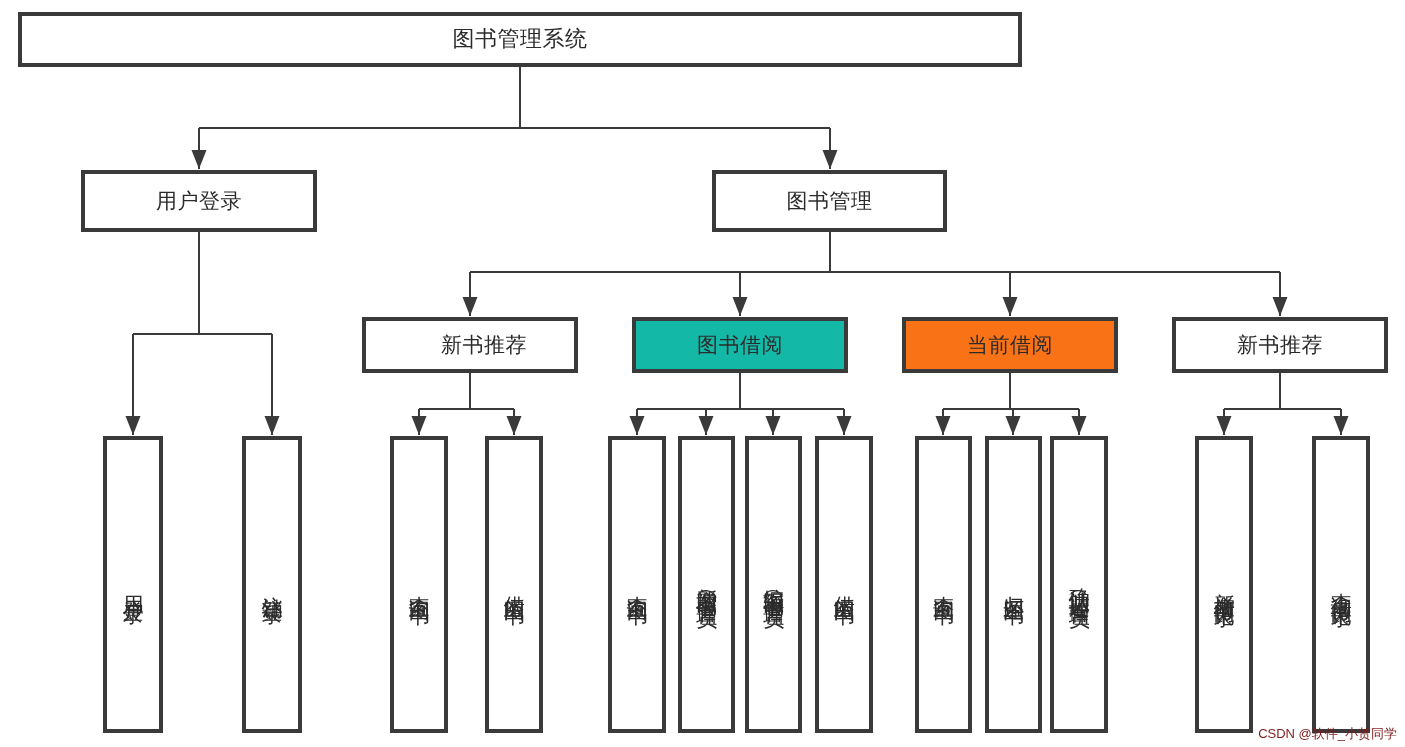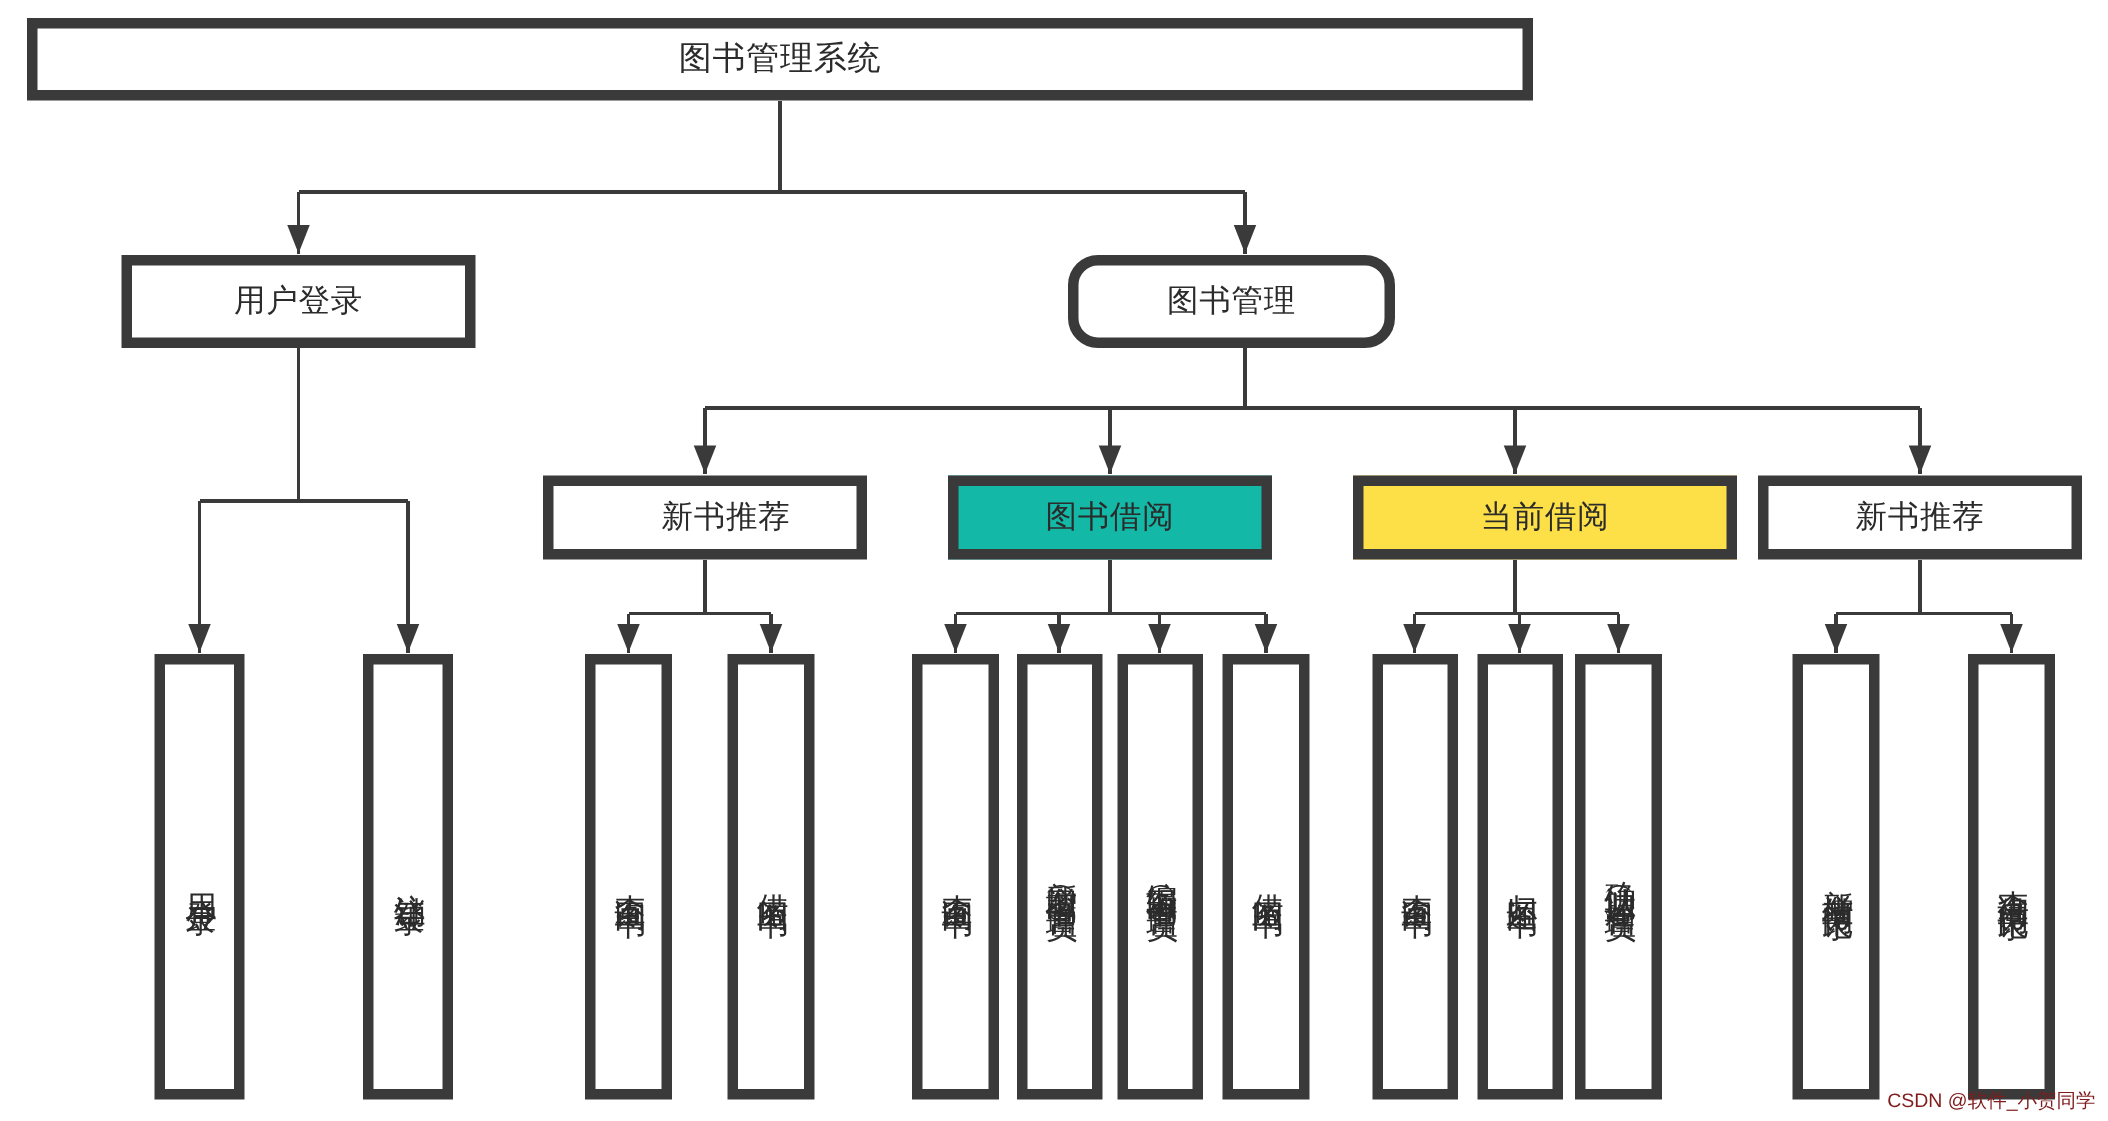--- a/index.html
+++ b/index.html
@@ -26,21 +26,21 @@
     left: 0;
     top: 0;
     width: 1405px;
     height: 747px;
     display: block;
   }
   .node-box {
     position: absolute;
     box-sizing: border-box;
     background: #ffffff;
-    border: 7px solid #c2410c;
+    border: 4px solid #c2410c;
     display: flex;
     align-items: center;
     justify-content: center;
     overflow: hidden;
   }
   .node-label {
     color: #2b2b2b;
     white-space: pre;
     text-align: center;
     letter-spacing: 0.5px;
@@ -128,30 +128,30 @@
       <polygon points="1333.5,416 1348.5,416 1341,435" fill="#3a3a3a"></polygon>
     </svg>
 
   <div id="node-layer">
       <div class="node-box root" style="left: 18px; top: 12px; width: 1004px; height: 55px; border-color: rgb(58, 58, 58); background: rgb(255, 255, 255);">
         <div class="node-label horizontal" style="color: rgb(43, 43, 43);">图书管理系统</div>
       </div>
       <div class="node-box level2" style="left: 81px; top: 170px; width: 236px; height: 62px; border-color: rgb(58, 58, 58); background: rgb(255, 255, 255);">
         <div class="node-label horizontal" style="color: rgb(43, 43, 43);">用户登录</div>
       </div>
-      <div class="node-box level2" style="left: 712px; top: 170px; width: 218px; height: 62px; border-color: rgb(58, 58, 58); background: rgb(255, 255, 255); border-radius: 20px;">
+      <div class="node-box level2" style="left: 712px; top: 170px; width: 235px; height: 62px; border-color: rgb(58, 58, 58); background: rgb(255, 255, 255);">
         <div class="node-label horizontal" style="color: rgb(43, 43, 43);">图书管理</div>
       </div>
       <div class="node-box level3" style="left: 362px; top: 317px; width: 216px; height: 56px; border-color: rgb(58, 58, 58); background: rgb(255, 255, 255);">
         <div class="node-label horizontal" style="color: rgb(43, 43, 43); margin-left: 28px;">新书推荐</div>
       </div>
       <div class="node-box level3" style="left: 632px; top: 317px; width: 216px; height: 56px; border-color: rgb(58, 58, 58); background: #14b8a6;">
         <div class="node-label horizontal" style="color: rgb(43, 43, 43);">图书借阅</div>
       </div>
-      <div class="node-box level3" style="left: 902px; top: 317px; width: 256px; height: 56px; border-color: rgb(58, 58, 58); background: #fde047;">
+      <div class="node-box level3" style="left: 902px; top: 317px; width: 216px; height: 56px; border-color: rgb(58, 58, 58); background: #f97316;">
         <div class="node-label horizontal" style="color: rgb(43, 43, 43);">当前借阅</div>
       </div>
       <div class="node-box level3" style="left: 1172px; top: 317px; width: 216px; height: 56px; border-color: rgb(58, 58, 58); background: rgb(255, 255, 255);">
         <div class="node-label horizontal" style="color: rgb(43, 43, 43);">新书推荐</div>
       </div>
       <div class="node-box leaf" style="left: 103px; top: 436px; width: 60px; height: 297px; border-color: rgb(58, 58, 58); background: rgb(255, 255, 255);">
         <div class="node-label vertical" style="color: rgb(43, 43, 43);">用户登录</div>
       </div>
       <div class="node-box leaf" style="left: 242px; top: 436px; width: 60px; height: 297px; border-color: rgb(58, 58, 58); background: rgb(255, 255, 255);">
         <div class="node-label vertical" style="color: rgb(43, 43, 43);">注销登录</div>

